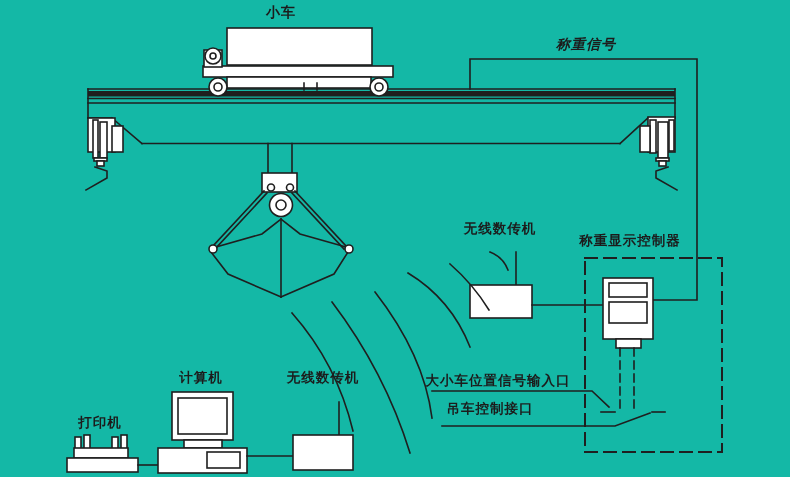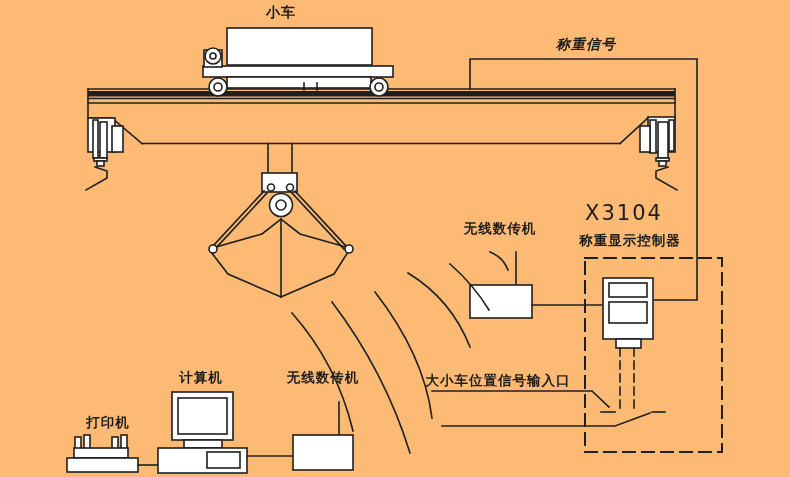--- a/index.html
+++ b/index.html
@@ -1,17 +1,17 @@
 <!DOCTYPE html>
 <html><head>
 <meta charset="utf-8">
 <style>
   html,body{margin:0;padding:0;background:#fff;}
   .stage{
-    position:relative;width:790px;height:477px;background:#fdba74;
+    position:relative;width:790px;height:477px;background:#14b8a6;
     font-family:"DejaVu Sans","Liberation Sans",sans-serif;
     overflow:hidden;
   }
   .stage svg{position:absolute;left:0;top:0;}
   .lbl{
     position:absolute;transform:translate(-50%,-50%);
     color:#1c1c1c;font-weight:bold;font-size:13.5px;white-space:nowrap;
     letter-spacing:1px;
   }
   .lbl.big{font-size:21px;font-weight:normal;letter-spacing:2px;}
@@ -156,20 +156,20 @@
     <g>
       <line x1="339" y1="402" x2="339" y2="435"></line>
       <rect x="293" y="435" width="60" height="35" fill="#fff"></rect>
     </g>
   </g>
 </svg>
 
 <div class="lbl mid" style="left:281px;top:13px;">小车</div>
 <div class="lbl mid" style="left:586px;top:45px;font-style:italic;">称重信号</div>
 <div class="lbl" style="left:500px;top:229px;">无线数传机</div>
-<div class="lbl big" style="left:624px;top:213px;">X3104</div>
 <div class="lbl" style="left:498px;top:381px;">大小车位置信号输入口</div>
 <div class="lbl" style="left:630px;top:241px;">称重显示控制器</div>
+<div class="lbl" style="left:490px;top:409px;">吊车控制接口</div>
 <div class="lbl" style="left:201px;top:378px;">计算机</div>
 <div class="lbl" style="left:323px;top:378px;">无线数传机</div>
-<div class="lbl" style="left:108px;top:423px;text-align:center;">打印机</div>
+<div class="lbl" style="left:100px;top:423px;text-align:center;">打印机</div>
 
 </div>
 
 </body></html>

